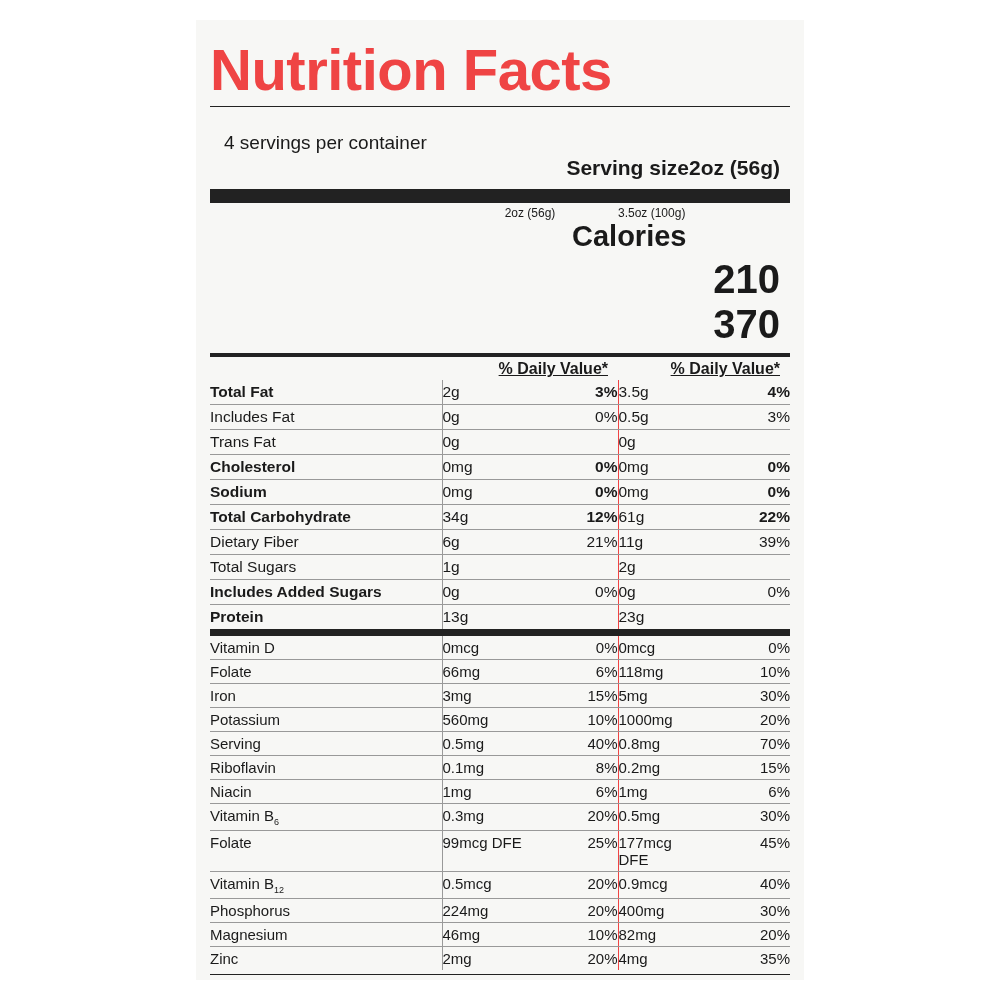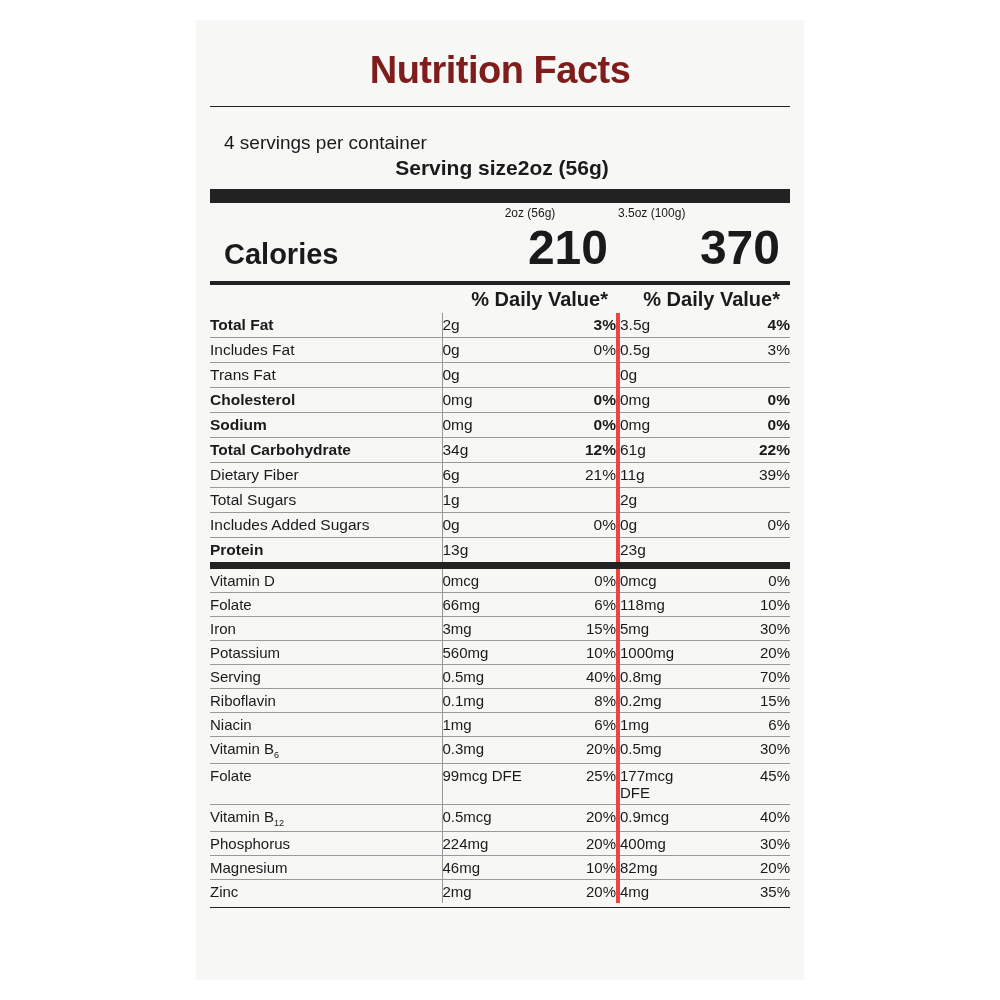--- a/index.html
+++ b/index.html
@@ -31,27 +31,26 @@
   }
   .inner {
     position: absolute;
     left: 14px;
     top: 20px;
     width: 580px;
   }
 
   
   .nf-title {
-    font-size: 38px;
+    font-size: 58px;
     line-height: 60px;
     font-weight: bold;
     letter-spacing: -0.5px;
-    text-align: center;
     margin: 0 0 6px 0;
-    color: #7f1d1d;
+    color: #ef4444;
   }
   .rule-thin {
     border-bottom: 1px solid #222;
     margin: 4px 0 6px 0;
   }
   .rule-medium {
     border-bottom: 4px solid #222;
     margin: 6px 0 0 0;
   }
   .rule-thick {
@@ -67,21 +66,21 @@
 
   .servings {
     font-size: 19px;
     line-height: 24px;
     padding-left: 14px;
     color: #1a1a1a;
     margin-top: 24px;
   }
   .serving-row {
     display: flex;
-    justify-content: center;
+    justify-content: flex-end;
     align-items: baseline;
     font-size: 21px;
     font-weight: bold;
     padding: 1px 10px 3px 14px;
   }
 
   
   .col-head {
     display: flex;
     font-size: 12px;
@@ -89,44 +88,46 @@
   }
   .col-head .spacer { width: 232px; }
   .col-head .c1 { width: 176px; text-align: center; }
   .col-head .c2 { width: 172px; }
 
   
   .cal-row {
     display: flex;
     align-items: flex-end;
     position: relative;
+    flex-direction: column;
   }
   .cal-label {
     width: 232px;
     font-size: 29px;
     font-weight: bold;
     padding-left: 14px;
     box-sizing: border-box;
     padding-bottom: 4px;
   }
   .cal-v1, .cal-v2 {
-    font-size: 48px;
+    font-size: 40px;
     font-weight: bold;
     text-align: right;
     padding-bottom: 0px;
     box-sizing: border-box;
   }
   .cal-v1 { width: 176px; padding-right: 10px; }
   .cal-v2 { width: 172px; padding-right: 10px; }
 
   .dv-row {
     display: flex;
-    font-size: 20px;
+    font-size: 16px;
     font-weight: bold;
     padding: 3px 0 2px 0;
+    text-decoration: underline;
   }
   .dv-row .spacer { width: 232px; }
   .dv-row .c1 { width: 176px; text-align: right; padding-right: 10px; box-sizing: border-box; }
   .dv-row .c2 { width: 172px; text-align: right; padding-right: 10px; box-sizing: border-box; }
 
   
   table.nf {
     width: 580px;
     border-collapse: collapse;
     font-size: 15.5px;
@@ -151,31 +152,31 @@
   td.pct1 {
     width: 88px;
     text-align: right;
     padding-right: 10px;
     box-sizing: border-box;
   }
   td.amt2 {
     width: 86px;
     padding-left: 10px;
     box-sizing: border-box;
-    border-left: 4px solid #ef4444;
+    border-left: 1px solid #ef4444;
   }
   td.pct2 {
     width: 86px;
     text-align: right;
     padding-right: 10px;
     box-sizing: border-box;
   }
   .bold { font-weight: bold; margin-top: 20px; }
   .ind1 { padding-left: 38px; }
-  .ind2 { padding-left: 62px; }
+  .ind2 { padding-left: 62px; font-weight: bold; }
 
   .vit-table td { font-size: 15px; }
 
   .footnote {
     font-size: 12.5px;
     line-height: 16px;
     padding: 6px 10px 0 14px;
     color: #222;
   }
   sub { font-size: 9px; }

